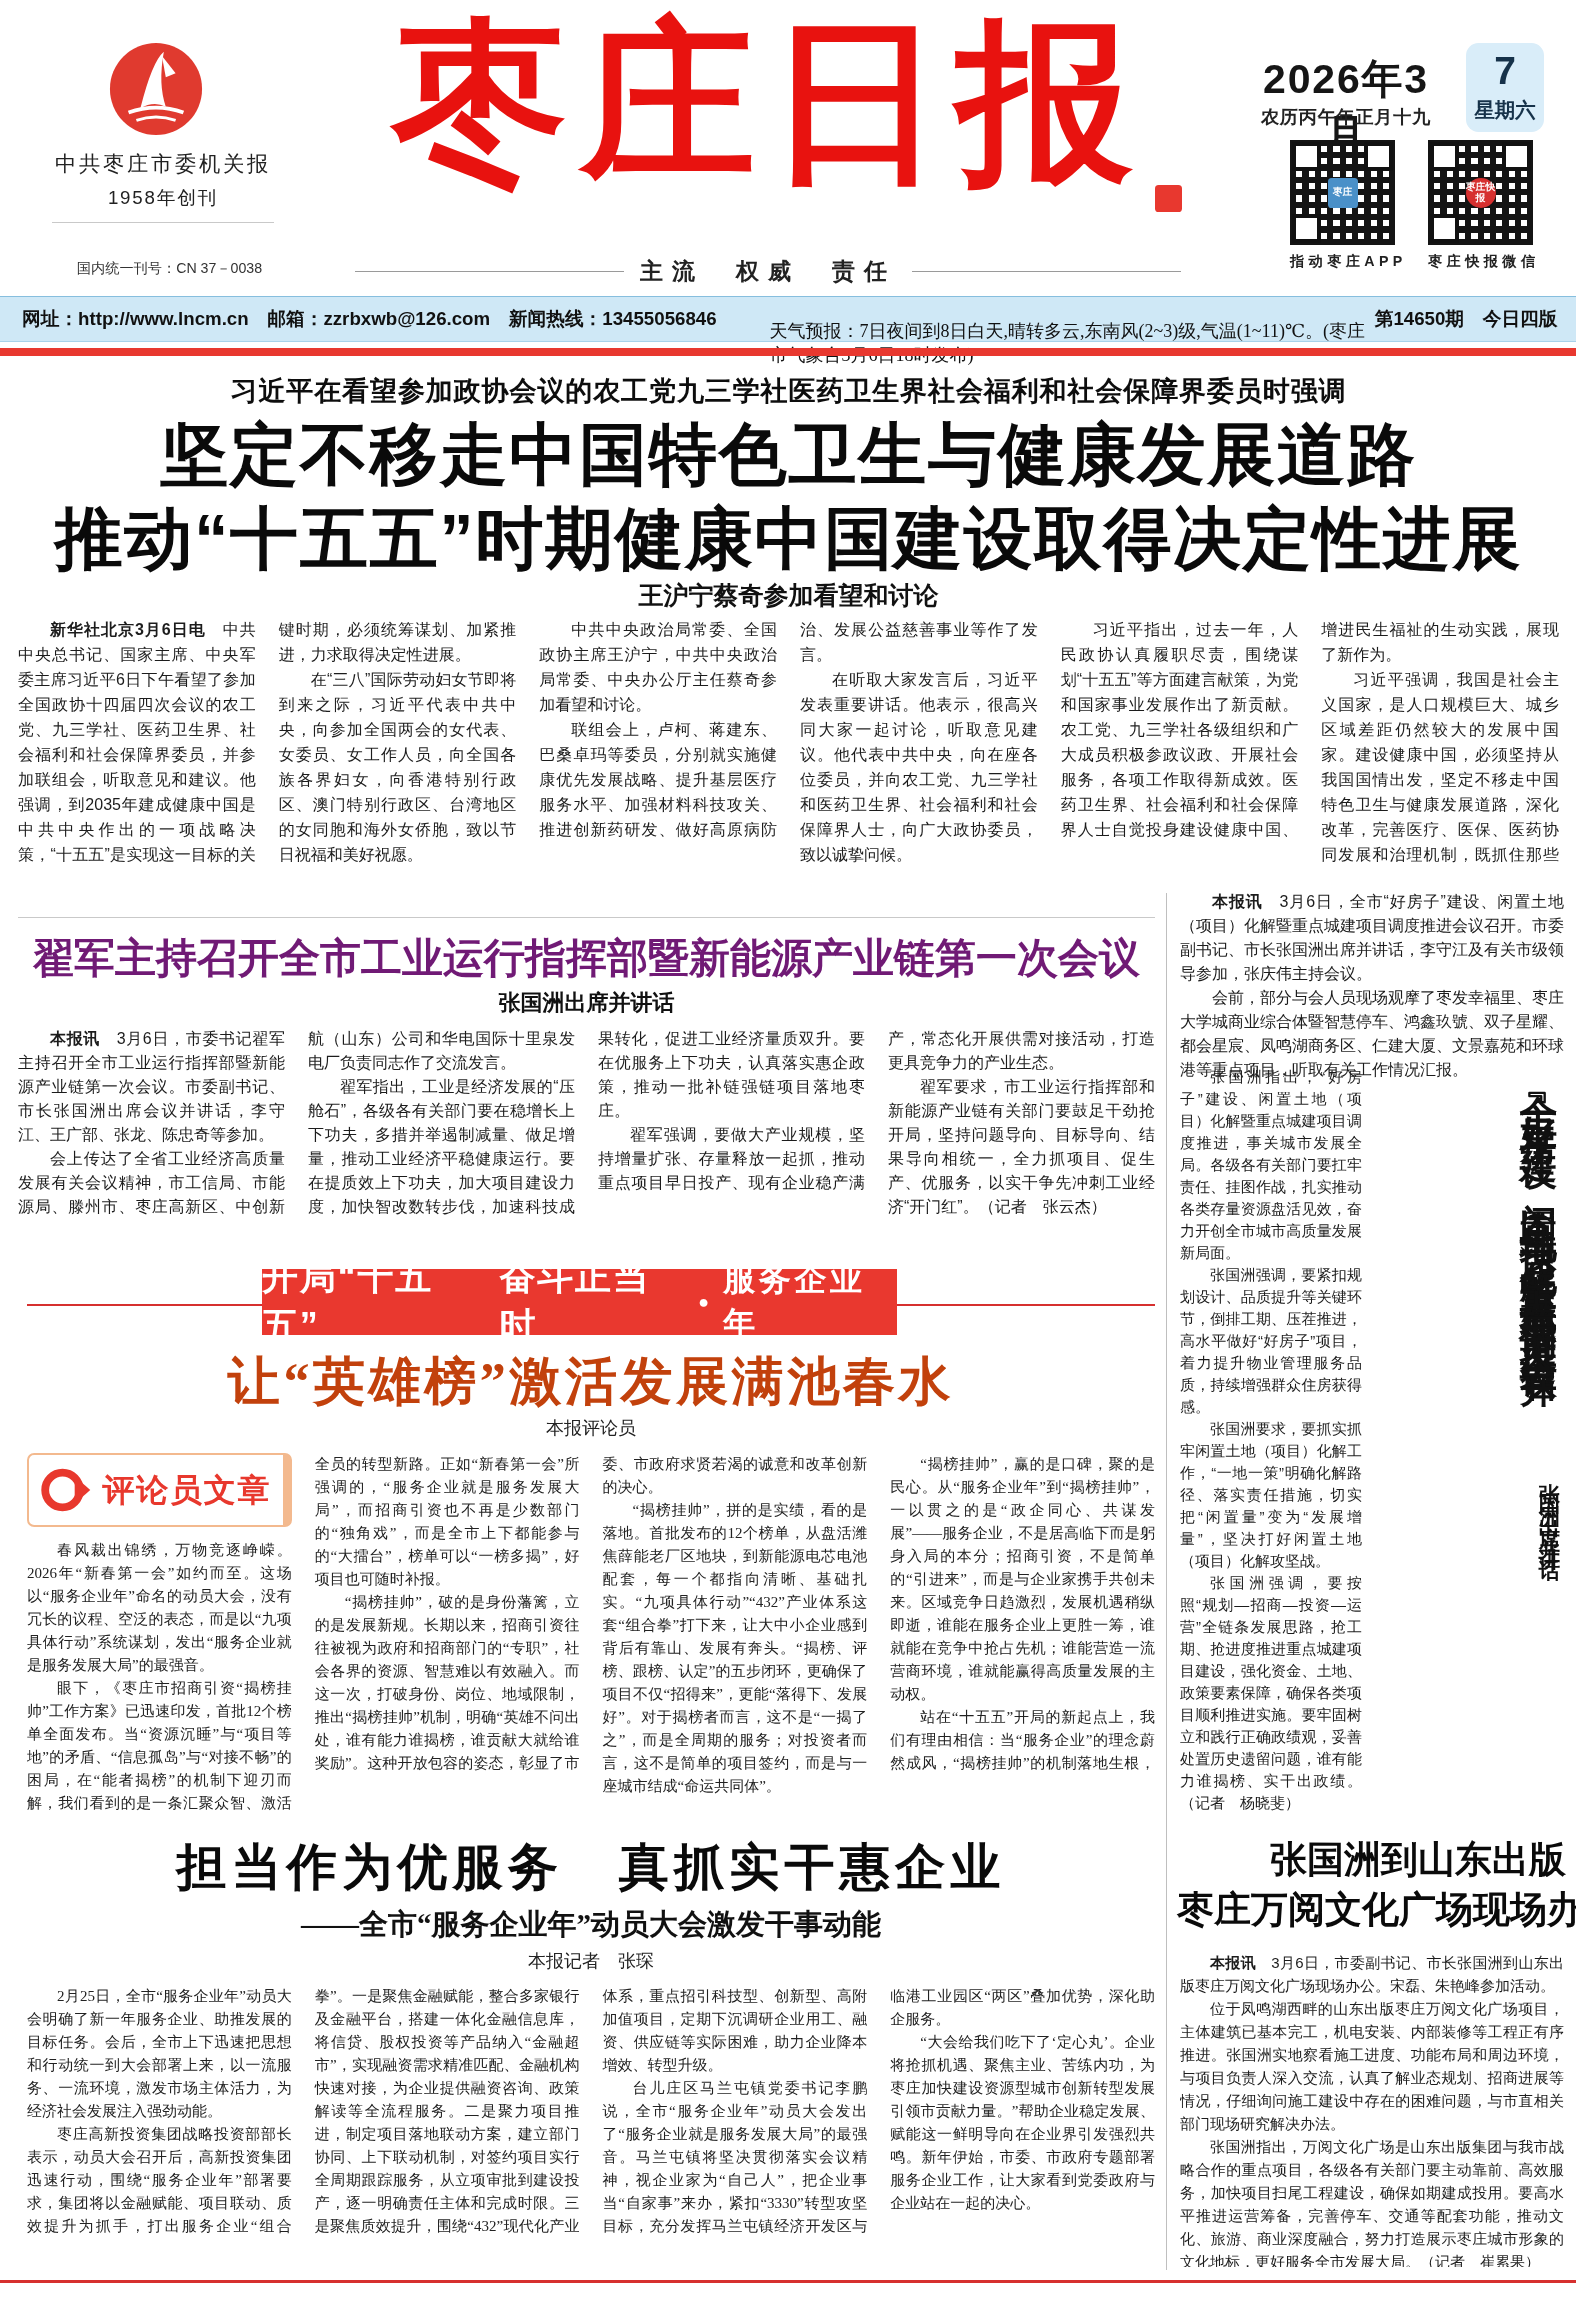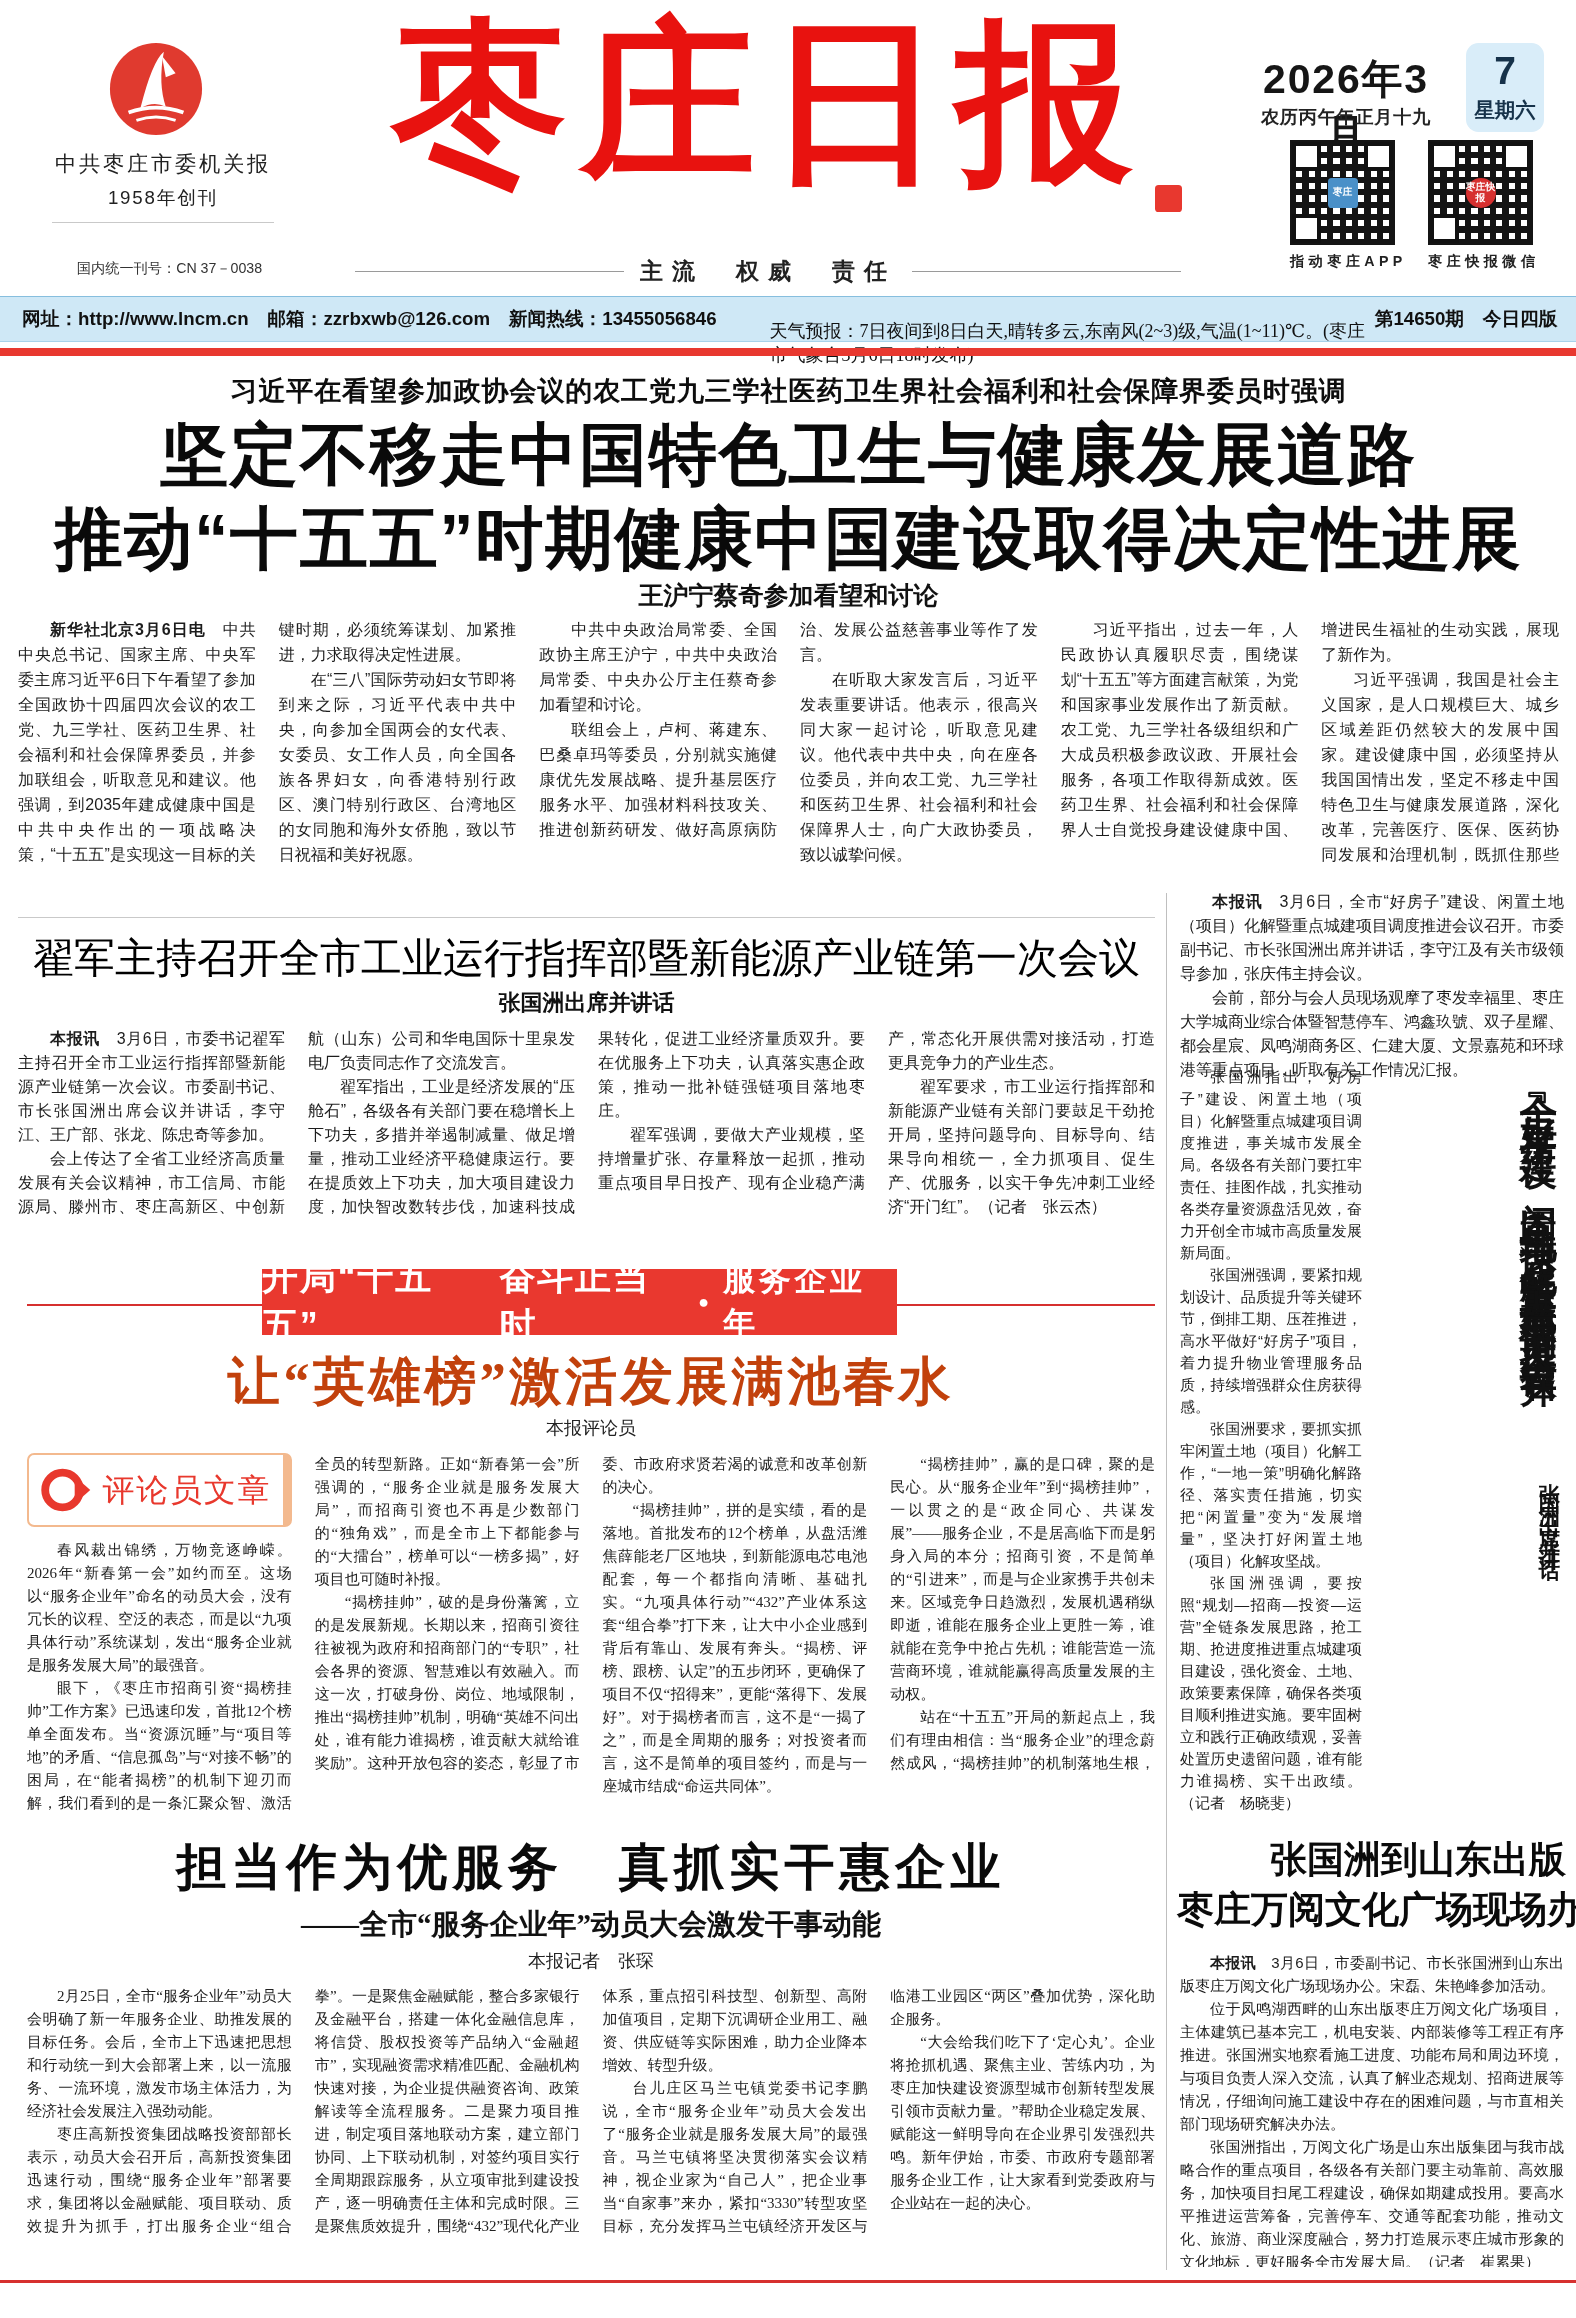--- a/index.html
+++ b/index.html
@@ -40,21 +40,21 @@
   .infobar{background:#cfe8f6;border-top:1.8px solid #86bede;border-bottom:1.8px solid #a8d2ea;
            display:flex;align-items:center;padding:0 19.5px;box-sizing:border-box;}
   .info-left{font-size:18.7px;font-weight:bold;color:#111;}
   .info-weather{font-size:18px;color:#111;margin-left:53px;flex:1;}
   .info-issue{font-size:18.7px;font-weight:bold;color:#111;white-space:nowrap;}
   .redbar{background:#e8382f;}
   
   .kicker{font-size:27px;font-weight:900;text-align:center;letter-spacing:0.9px;color:#0d0d0d;}
   .h1line{font-size:68px;font-weight:900;text-align:center;letter-spacing:1.8px;color:#0a0a0a;white-space:nowrap;}
   .subhead{font-size:25px;font-weight:900;text-align:center;color:#111;}
-  .h2line{font-size:41px;font-weight:400;text-align:center;color:#000000;white-space:nowrap;}
+  .h2line{font-size:41px;font-weight:700;text-align:center;color:#701a75;white-space:nowrap;}
   .body-cols{column-gap:23px;overflow:hidden;}
   .cols6{column-count:6;}
   .cols4{column-count:4;}
   .bt{font-size:16px;line-height:25px;color:#1c1c1c;}
   .bt2{font-size:16px;line-height:24px;color:#1c1c1c;}
   .kai{font-family:"Liberation Serif","DejaVu Serif",serif;font-size:15px;line-height:23px;color:#222;}
   .hr{background:#c9c9c9;}
   
   .sb-text{font-size:16px;line-height:24px;color:#1c1c1c;}
   .sb-narrow{font-size:15px;line-height:22px;color:#1c1c1c;}
@@ -64,21 +64,21 @@
   
   .banner{background:#e9382f;color:#fff;display:flex;align-items:center;justify-content:center;gap:14.2px;}
   .banner .b1{font-size:36px;font-weight:900;letter-spacing:1.8px;}
   .banner .b3{font-family:"Liberation Serif","DejaVu Serif",serif;font-size:32px;font-weight:bold;letter-spacing:3.6px;}
   .banner .dot{font-size:18px;}
   .op-headline{font-family:"Liberation Serif","DejaVu Serif",serif;font-size:52px;font-weight:900;
                letter-spacing:3.6px;text-align:center;color:#c2410c;white-space:nowrap;}
   .op-byline{font-size:18px;text-align:center;color:#222;font-family:"Liberation Serif","DejaVu Serif",serif;}
   .badge{display:flex;align-items:center;gap:10.7px;border:2.7px solid #f3b98e;border-right:9px solid #f3b98e;
          border-radius:7.1px;padding:9px 10.7px;margin-bottom:12.4px;break-inside:avoid;background:#fff;}
-  .badge-label{color:#e8382d;font-size:32px;font-weight:400;letter-spacing:1.8px;white-space:nowrap;}
+  .badge-label{color:#e8382d;font-size:32px;font-weight:700;letter-spacing:1.8px;white-space:nowrap;}
   
   .sv-headline{font-family:"Liberation Serif","DejaVu Serif",serif;font-size:50px;font-weight:900;
                letter-spacing:5.3px;text-align:center;color:#0a0a0a;white-space:nowrap;}
   .sv-sub{font-family:"Liberation Serif","DejaVu Serif",serif;font-size:29px;font-weight:bold;text-align:center;color:#111;}
   .sv-byline{font-size:18px;text-align:center;color:#222;font-family:"Liberation Serif","DejaVu Serif",serif;}
   
   .pz-h{font-size:37px;line-height:50px;font-weight:900;text-align:right;color:#0a0a0a;white-space:nowrap;}
   .pz-body{font-size:15px;line-height:23px;color:#1c1c1c;}
   .vrule{background:#bfbfbf;}
 </style>

